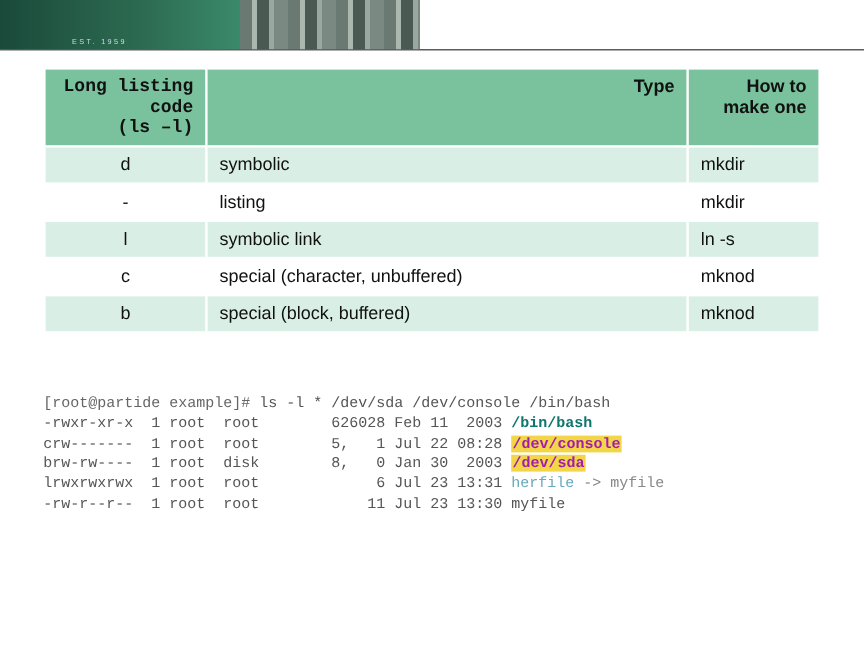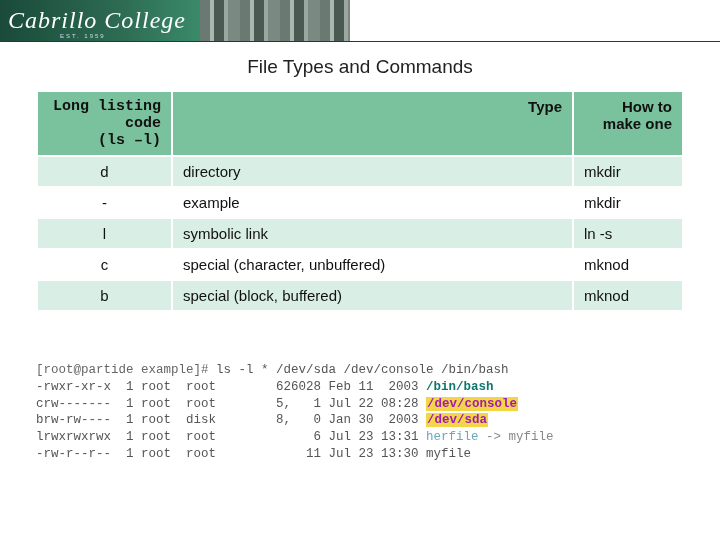--- a/index.html
+++ b/index.html
@@ -107,47 +107,45 @@
   .hl-green { color: #0f766e; font-weight: bold; }
   .hl-yellowbg { background: #f2d648; color: #a21caf; font-weight: bold; padding: 0 1px; }
   .hl-cyan { color: #6ab; margin-top: 12px; }
   .arrow { color: #888; }
 </style>
 </head>
 <body>
 
 <div class="banner">
   <div class="banner-left">
-    <span class="logo-text">Cabrillo College</span>
     <span class="est">EST. 1959</span>
   </div>
   <div class="banner-right"></div>
 </div>
 
 <div class="content">
-  <h2 class="section-title">File Types and Commands</h2>
 
   <table class="filetypes">
     <thead>
       <tr>
         <th style="white-space:pre-line;">Long listing code
 (ls –l)</th>
         <th>Type</th>
         <th style="white-space:pre-line;">How to make one</th>
       </tr>
     </thead>
     <tbody id="ft-body">
         <tr>
           <td>d</td>
-          <td>directory</td>
+          <td>symbolic</td>
           <td>mkdir</td>
         </tr>
         <tr>
           <td>-</td>
-          <td>example</td>
+          <td>listing</td>
           <td>mkdir</td>
         </tr>
         <tr>
           <td>l</td>
           <td>symbolic link</td>
           <td>ln -s</td>
         </tr>
         <tr>
           <td>c</td>
           <td>special (character, unbuffered)</td>

